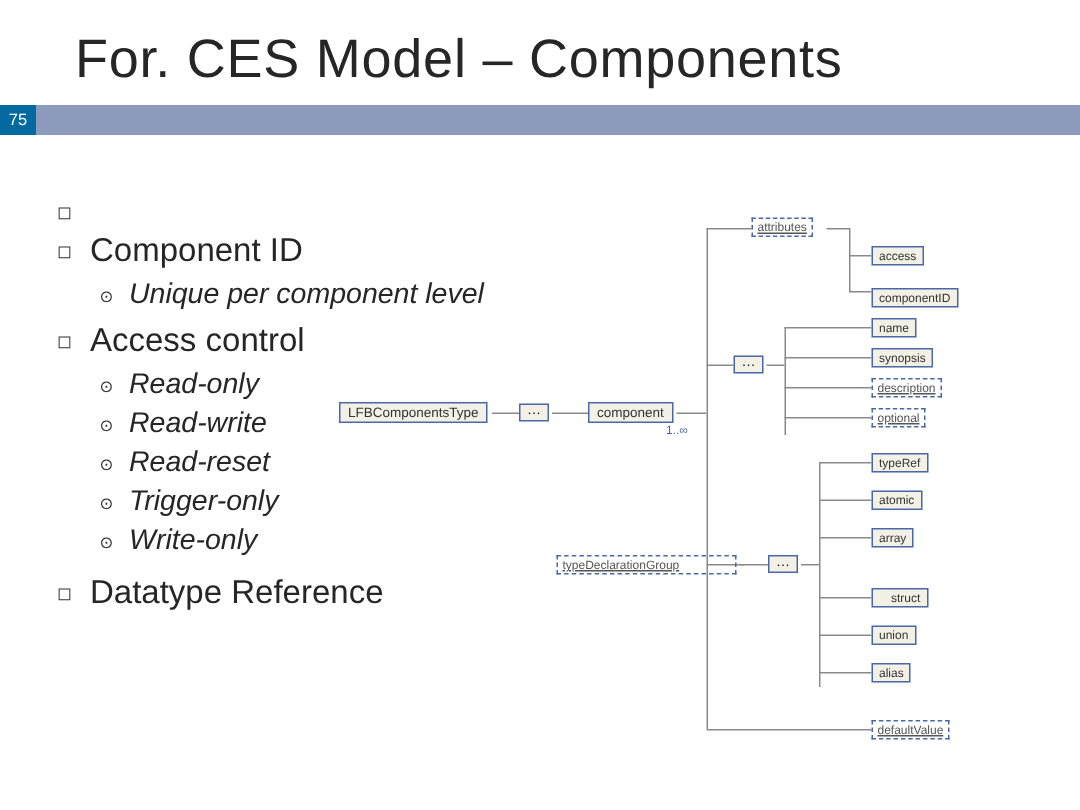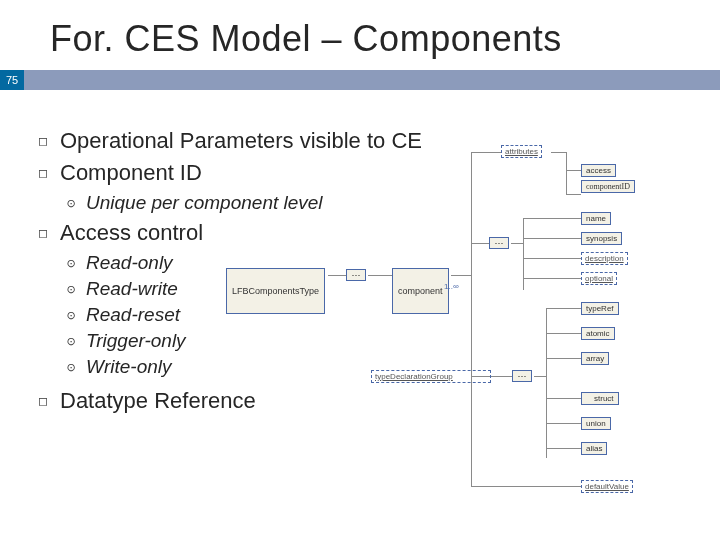--- a/index.html
+++ b/index.html
@@ -17,21 +17,21 @@
   .l0 .mk { width: 14px; text-align: center; font-size: 12px; color: #333; margin-right: 10px; margin-top: 6px; }
   .l0 .tx { font-size: 22px; color: #262626; }
 
   .l1-group { margin-left: 28px; margin-top: 4px; margin-bottom: 6px; }
   .l1 { display: flex; align-items: flex-start; margin-bottom: 4px; }
   .l1 .mk { width: 14px; text-align: center; font-size: 11px; color: #333; margin-right: 8px; margin-top: 5px; }
   .l1 .tx { font-size: 19px; color: #262626; font-style: italic; }
 
   
   .diagram { position: absolute; top: 148px; right: 4px; width: 330px; height: 370px; }
-  .node { position: absolute; border: 1px solid #4a68a8; background: #f3f1e6; font-size: 9px; color: #333; padding: 17px 5px; white-space: nowrap; }
+  .node { position: absolute; border: 1px solid #4a68a8; background: #f3f1e6; font-size: 9px; color: #333; padding: 1px 5px; white-space: nowrap; }
   .node.small { font-size: 8px; padding: 1px 4px; }
   .dash { position: absolute; border: 1px dashed #4a68a8; background: transparent; font-size: 8px; padding: 1px 3px; color: #555; text-decoration: underline; }
   .octobox { position: absolute; width: 20px; height: 12px; border: 1px solid #4a68a8; background: #f3f1e6; font-size: 9px; text-align: center; line-height: 10px; }
   .multiline { position: absolute; font-size: 8px; color: #4a68a8; }
   .conn { position: absolute; background: #8a8a8a; }
   .conn.h { height: 1px; }
   .conn.v { width: 1px; }
 </style>
 </head>
 <body>
@@ -39,21 +39,20 @@
 <div class="title">For. CES Model – Components</div>
 
 <div class="bar">
   <div class="page-badge">75</div>
 </div>
 
 <div class="content">
 
   <div class="l0">
     <div class="mk">◻</div>
-    <div class="tx">Operational Parameters visible to CE</div>
   </div>
 
   <div class="l0">
     <div class="mk">◻</div>
     <div class="tx">Component ID</div>
   </div>
   <div class="l1-group">
     <div class="l1">
       <div class="mk">⊙</div>
       <div class="tx">Unique per component level</div>
@@ -106,21 +105,21 @@
   <div class="conn h" style="top:127px; left:65px; width:20px;"></div>
   <div class="conn v" style="top:4px; left:85px; height:224px;"></div>
 
   <div class="conn h" style="top:4px; left:85px; width:30px;"></div>
   <div class="dash" style="top:-3px; left:115px;">attributes</div>
   <div class="conn h" style="top:4px; left:165px; width:15px;"></div>
   <div class="conn v" style="top:4px; left:180px; height:42px;"></div>
   <div class="conn h" style="top:22px; left:180px; width:15px;"></div>
   <div class="node small" style="top:16px; left:195px;">access</div>
   <div class="conn h" style="top:46px; left:180px; width:15px;"></div>
-  <div class="node small" style="top:32px; left:195px;font-family:Liberation Serif, serif;">componentID</div>
+  <div class="node small" style="top:44px; left:195px;">componentID</div>
 
   <div class="conn h" style="top:95px; left:85px; width:18px;"></div>
   <div class="octobox" style="top:89px; left:103px;">···</div>
   <div class="conn h" style="top:95px; left:125px; width:12px;"></div>
   <div class="conn v" style="top:70px; left:137px; height:72px;"></div>
 
   <div class="conn h" style="top:70px; left:137px; width:58px;"></div>
   <div class="node small" style="top:64px; left:195px;">name</div>
   <div class="conn h" style="top:90px; left:137px; width:58px;"></div>
   <div class="node small" style="top:84px; left:195px;">synopsis</div>

